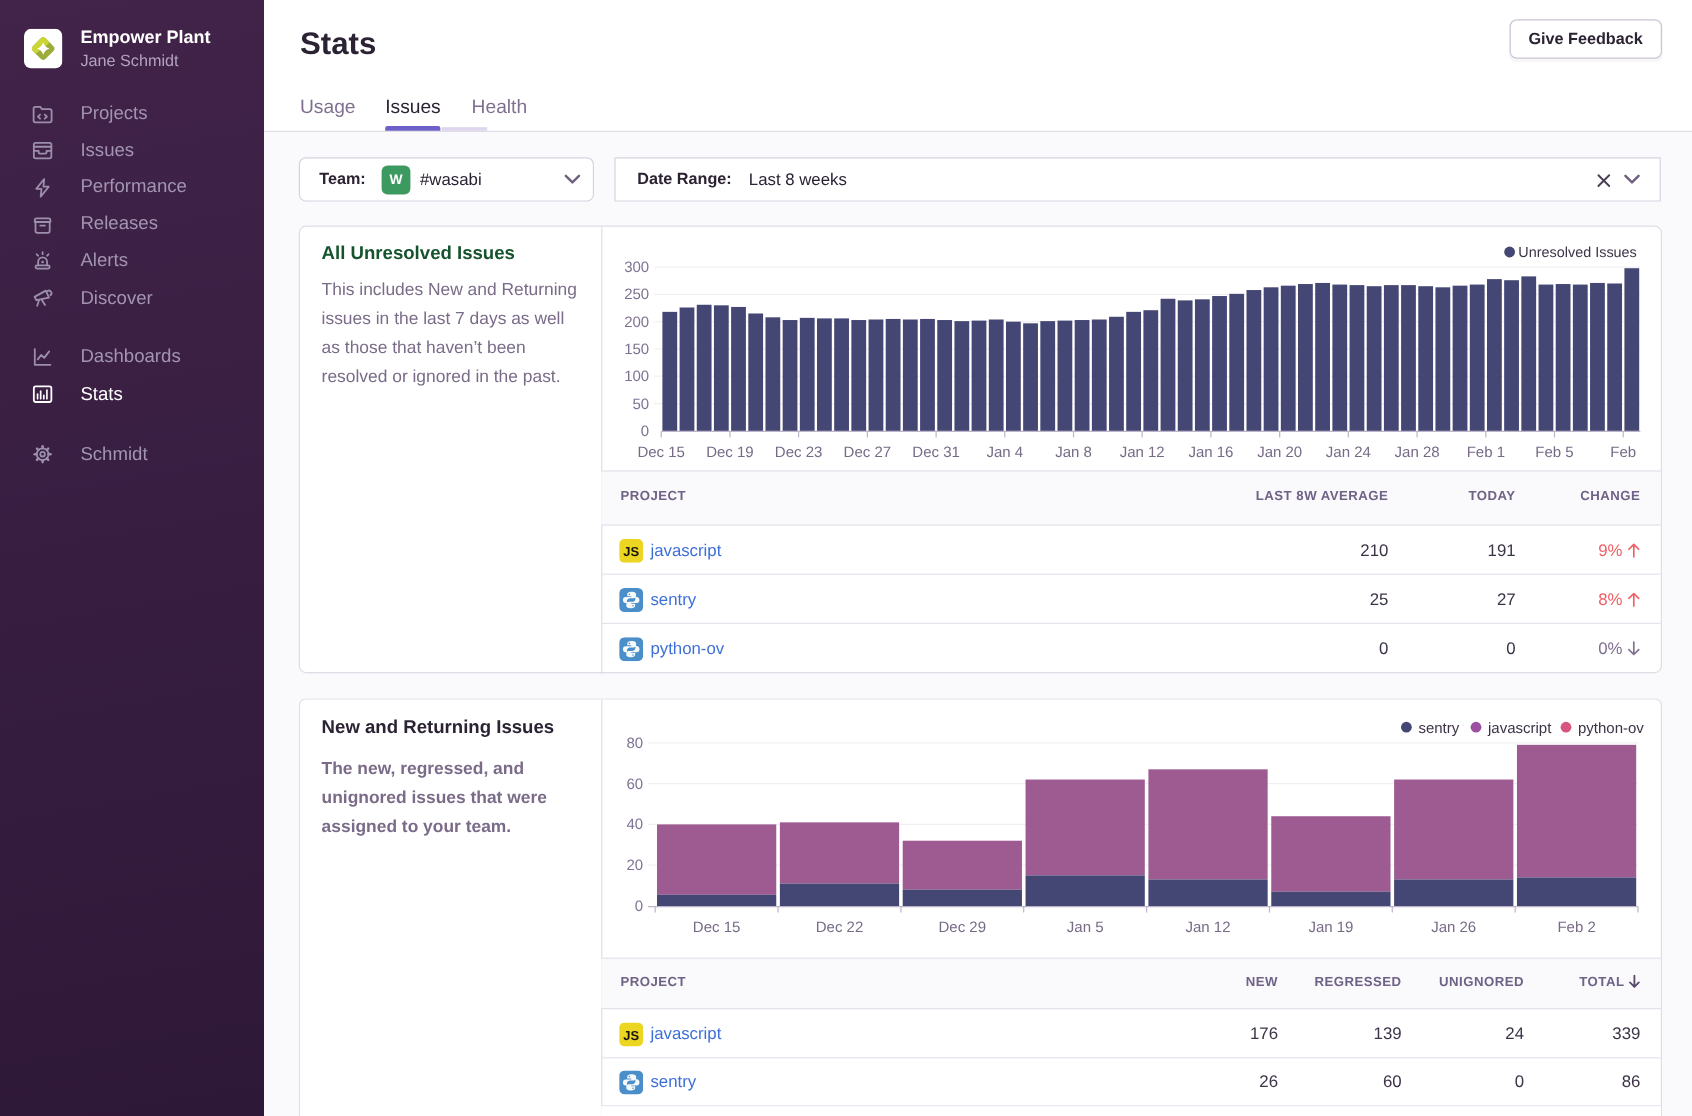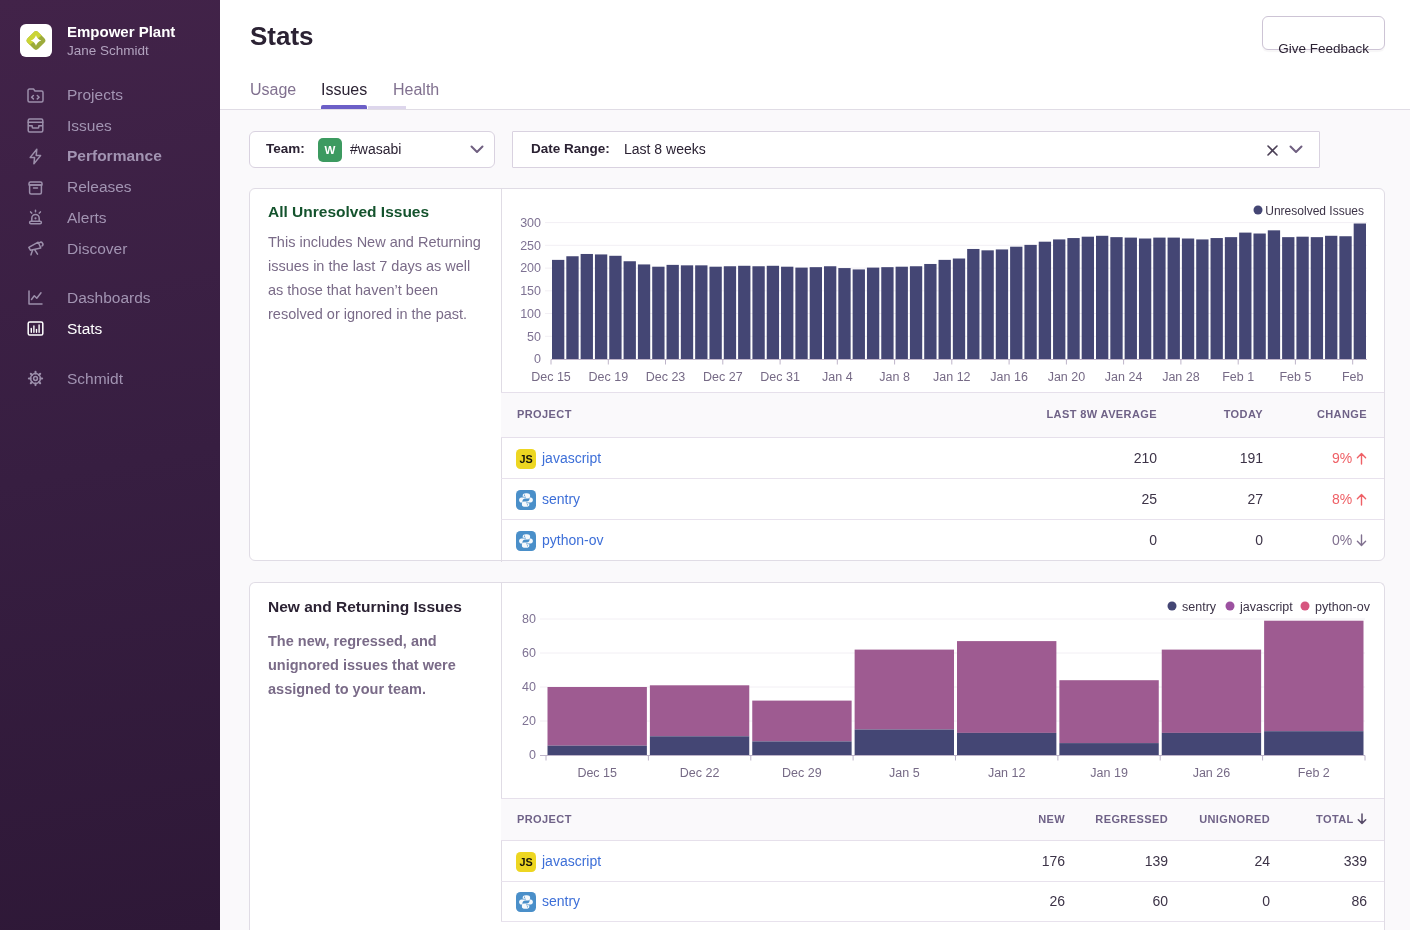--- a/index.html
+++ b/index.html
@@ -40,21 +40,21 @@
       </svg></div>
     <div style="position:absolute;left:67px;top:84px;font-size:15.5px;line-height:22px;color:#a294b2;">Projects</div>
 <div style="position:absolute;left:26px;top:116.2px;width:19px;height:19px;"><svg width="19" height="19" viewBox="0 0 19 19">
         <rect x="2.2" y="3" width="14.6" height="13" rx="1.5" fill="none" stroke="#9c8fab" stroke-width="1.5" stroke-linecap="round" stroke-linejoin="round"></rect>
         <path fill="none" stroke="#9c8fab" stroke-width="1.5" stroke-linecap="round" stroke-linejoin="round" d="M2.2 6.3 h14.6 M2.6 9.7 h3.6 v1.2 c0 .6.5 1.1 1.1 1.1 h4.4 c.6 0 1.1-.5 1.1-1.1 V9.7 h3.6"></path>
       </svg></div>
     <div style="position:absolute;left:67px;top:114.7px;font-size:15.5px;line-height:22px;color:#a294b2;">Issues</div>
 <div style="position:absolute;left:26px;top:146.9px;width:19px;height:19px;"><svg width="19" height="19" viewBox="0 0 19 19">
         <path fill="none" stroke="#9c8fab" stroke-width="1.5" stroke-linecap="round" stroke-linejoin="round" d="M10.8 2.2 4.2 10.4 h4.4 L7.9 16.8 14.6 8.6 h-4.4 Z"></path>
       </svg></div>
-    <div style="position:absolute;left:67px;top:145.4px;font-size:15.5px;line-height:22px;color:#a294b2;font-weight:bold;">Performance</div>
+    <div style="position:absolute;left:67px;top:145.4px;font-size:15.5px;line-height:22px;color:#a294b2;">Performance</div>
 <div style="position:absolute;left:26px;top:177.6px;width:19px;height:19px;"><svg width="19" height="19" viewBox="0 0 19 19">
         <path fill="none" stroke="#9c8fab" stroke-width="1.5" stroke-linecap="round" stroke-linejoin="round" d="M3 5.5 C3 4.7 3.6 4 4.5 4 h10 c.9 0 1.5.7 1.5 1.5 V7 H3 Z"></path>
         <path fill="none" stroke="#9c8fab" stroke-width="1.5" stroke-linecap="round" stroke-linejoin="round" d="M3.6 7 h11.8 v7.5 c0 .8-.7 1.5-1.5 1.5 H5.1 c-.9 0-1.5-.7-1.5-1.5 Z M7.5 10 h4"></path>
       </svg></div>
     <div style="position:absolute;left:67px;top:176.1px;font-size:15.5px;line-height:22px;color:#a294b2;">Releases</div>
 <div style="position:absolute;left:26px;top:208.29999999999998px;width:19px;height:19px;"><svg width="19" height="19" viewBox="0 0 19 19">
         <path fill="none" stroke="#9c8fab" stroke-width="1.5" stroke-linecap="round" stroke-linejoin="round" d="M5.8 13.2 v-3 c0-2 1.6-3.7 3.7-3.7 s3.7 1.7 3.7 3.7 v3"></path>
         <rect x="3.6" y="13.2" width="11.8" height="2.6" rx="1.3" fill="none" stroke="#9c8fab" stroke-width="1.5" stroke-linecap="round" stroke-linejoin="round"></rect>
         <circle cx="9.5" cy="10.3" r="1.1" fill="#9c8fab"></circle>
         <path fill="none" stroke="#9c8fab" stroke-width="1.5" stroke-linecap="round" stroke-linejoin="round" d="M9.5 2.2 v1.6 M4.6 3.9 5.7 5.1 M14.4 3.9 13.3 5.1"></path>
@@ -91,37 +91,37 @@
           <line x1="4.50" y1="9.50" x2="2.90" y2="9.50"></line>
           <line x1="5.96" y1="5.96" x2="4.83" y2="4.83"></line>
           <line x1="9.50" y1="4.50" x2="9.50" y2="2.90"></line>
           <line x1="13.04" y1="5.96" x2="14.17" y2="4.83"></line>
         </g>
       </svg></div>
     <div style="position:absolute;left:67px;top:367.5px;font-size:15.5px;line-height:22px;color:#a294b2;">Schmidt</div>
 </div>
 <div id="header">
   <div style="position:absolute;left:30px;top:21px;font-size:26px;font-weight:bold;color:#2b2233;">Stats</div>
-  <div style="position:absolute;right:25px;top:16px;height:33px;padding:16px 15px;background:#fff;border:1px solid #cdc4d5;border-radius:6px;font-size:13.5px;font-weight:normal;color:#2b2233;line-height:31px;box-shadow:0 2px 1px rgba(40,30,60,0.04);">Give Feedback</div>
+  <div style="position:absolute;right:25px;top:16px;height:33px;padding:0 15px;background:#fff;border:1px solid #cdc4d5;border-radius:6px;font-size:13.5px;font-weight:bold;color:#2b2233;line-height:31px;box-shadow:0 2px 1px rgba(40,30,60,0.04);">Give Feedback</div>
   <div style="position:absolute;left:30px;top:81px;font-size:16px;color:#80708f;">Usage</div>
   <div style="position:absolute;left:101px;top:81px;font-size:16px;color:#2b2233;">Issues</div>
   <div style="position:absolute;left:173px;top:81px;font-size:16px;color:#80708f;">Health</div>
   <div style="position:absolute;left:101px;top:105px;width:46px;height:4px;background:#6c5fc7;border-radius:2px 2px 0 0;"></div>
   <div style="position:absolute;left:148px;top:106px;width:38px;height:3px;background:#ddd6ec;"></div>
 </div>
 
 <div style="position:absolute;left:249px;top:131px;width:246px;height:36.5px;background:#fff;border:1px solid #d9d2e0;border-radius:6px;padding-left:13px;">
   <span style="position:absolute;left:16px;top:9px;font-size:13.5px;font-weight:bold;color:#2b2233;">Team:</span>
   <span style="position:absolute;left:68px;top:6px;width:24px;height:24px;background:#3c9a60;border-radius:5px;color:#fff;font-size:11.5px;font-weight:bold;text-align:center;line-height:24px;">W</span>
   <span style="position:absolute;left:100px;top:9px;font-size:14px;color:#2b2233;">#wasabi</span>
   <svg style="position:absolute;right:10px;top:13px;" width="14" height="9" viewBox="0 0 14 9">
       <path d="M1.5 1.5 7 7 12.5 1.5" fill="none" stroke="#6f5f80" stroke-width="2" stroke-linecap="round" stroke-linejoin="round"></path>
     </svg>
 </div>
-<div style="position:absolute;left:512px;top:131px;width:808px;height:36.5px;background:#fff;border:1px solid #d9d2e0;border-radius:1px;">
+<div style="position:absolute;left:512px;top:131px;width:872px;height:36.5px;background:#fff;border:1px solid #d9d2e0;border-radius:1px;">
   <span style="position:absolute;left:18px;top:9px;font-size:13.5px;font-weight:bold;color:#2b2233;">Date Range:</span>
   <span style="position:absolute;left:111px;top:9px;font-size:14px;color:#2b2233;">Last 8 weeks</span>
   <svg style="position:absolute;right:41px;top:13px;" width="11" height="11" viewBox="0 0 11 11">
       <path d="M1 1 10 10 M10 1 1 10" stroke="#4a3f55" stroke-width="1.6" stroke-linecap="round"></path>
     </svg>
   <svg style="position:absolute;right:16px;top:13px;" width="14" height="9" viewBox="0 0 14 9">
       <path d="M1.5 1.5 7 7 12.5 1.5" fill="none" stroke="#6f5f80" stroke-width="2" stroke-linecap="round" stroke-linejoin="round"></path>
     </svg>
 </div>
 

